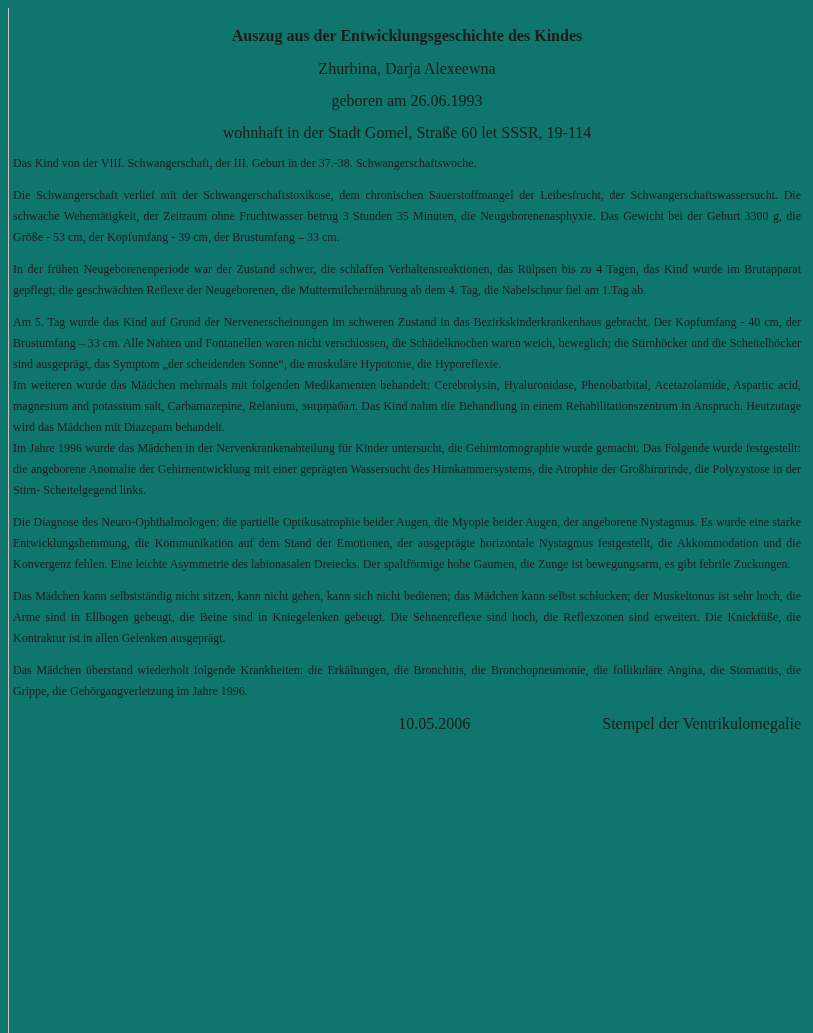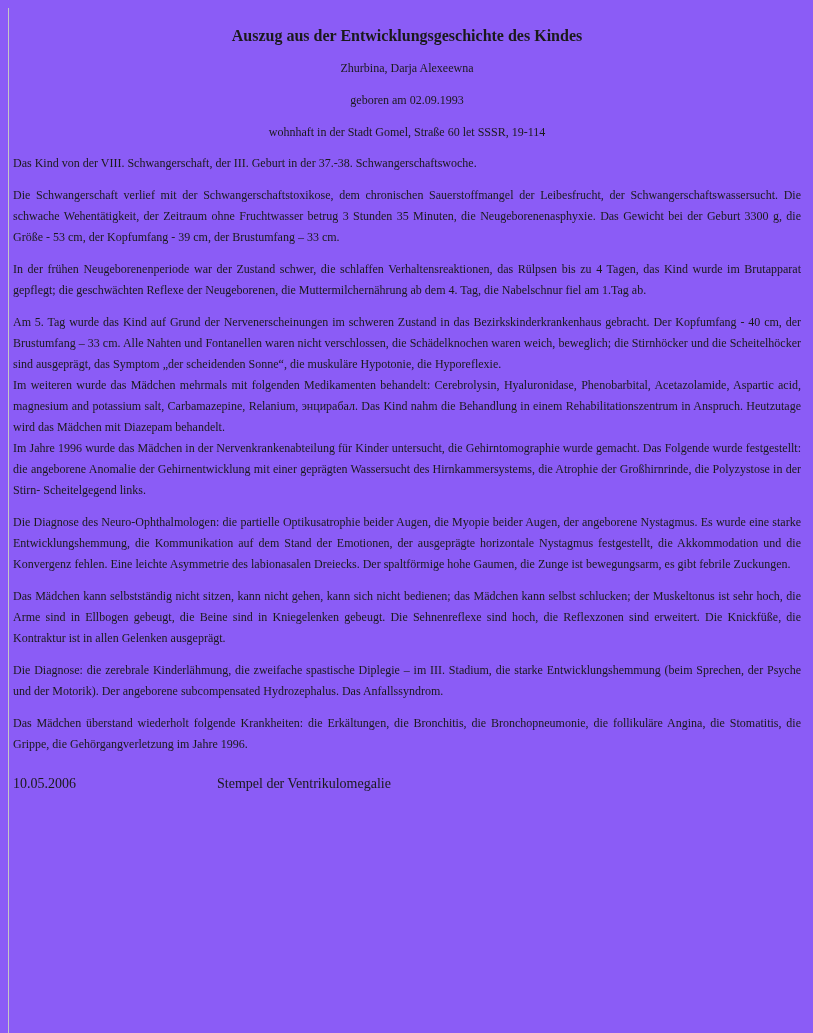--- a/index.html
+++ b/index.html
@@ -7,21 +7,21 @@
     padding: 0;
     background: #ffffff;
     width: 813px;
     height: 1033px;
     overflow: hidden;
   }
   .page {
     position: relative;
     width: 813px;
     height: 1033px;
-    background: #8b5cf6;
+    background: #0f766e;
     color: #1a1a1a;
     font-family: "Liberation Serif", "DejaVu Serif", serif;
     box-sizing: border-box;
   }
   .page-edge {
     position: absolute;
     left: 8px;
     top: 8px;
     bottom: 0;
     width: 1px;
@@ -34,69 +34,69 @@
   }
   .doc-title {
     margin: 0 0 13px 0;
     font-size: 16px;
     line-height: 20px;
     font-weight: bold;
     text-align: center;
   }
   .hdr {
     margin: 0 0 13px 0;
-    font-size: 12px;
+    font-size: 16px;
     line-height: 19px;
     font-weight: normal;
     text-align: center;
   }
   .hdr.last {
     margin-bottom: 6px;
   }
   .para {
     margin: 11px 0 0 0;
     font-size: 12px;
     line-height: 21px;
     text-align: justify;
   }
   .para.tight {
     margin-top: 0;
   }
   .footer {
     display: flex;
-    margin-top: 18px;
-    font-size: 14px;
+    margin-top: 11px;
+    font-size: 16px;
     line-height: 21px;
+    justify-content: flex-end;
   }
   .footer .date {
     width: 204px;
     flex: 0 0 auto;
   }
 </style>
 </head>
 <body>
 
 <div class="page">
   <div class="page-edge"></div>
   <div class="content">
     <h1 class="doc-title">Auszug aus der Entwicklungsgeschichte des Kindes</h1>
     <p class="hdr">Zhurbina, Darja Alexeewna</p>
-    <p class="hdr">geboren am 02.09.1993</p>
+    <p class="hdr">geboren am 26.06.1993</p>
     <p class="hdr last">wohnhaft in der Stadt Gomel, Straße 60 let SSSR, 19-114</p>
 
     <div id="paragraph-list">
         <p class="para">Das Kind von der VIII. Schwangerschaft, der III. Geburt in der 37.-38. Schwangerschaftswoche.</p>
         <p class="para">Die Schwangerschaft verlief mit der Schwangerschaftstoxikose, dem chronischen Sauerstoffmangel der Leibesfrucht, der Schwangerschaftswassersucht. Die schwache Wehentätigkeit, der Zeitraum ohne Fruchtwasser betrug 3 Stunden 35 Minuten, die Neugeborenenasphyxie. Das Gewicht bei der Geburt 3300 g, die Größe - 53 cm, der Kopfumfang - 39 cm, der Brustumfang – 33 cm.</p>
         <p class="para">In der frühen Neugeborenenperiode war der Zustand schwer, die schlaffen Verhaltensreaktionen, das Rülpsen bis zu 4 Tagen, das Kind wurde im Brutapparat gepflegt; die geschwächten Reflexe der Neugeborenen, die Muttermilchernährung ab dem 4. Tag, die Nabelschnur fiel am 1.Tag ab.</p>
         <p class="para">Am 5. Tag wurde das Kind auf Grund der Nervenerscheinungen im schweren Zustand in das Bezirkskinderkrankenhaus gebracht. Der Kopfumfang - 40 cm, der Brustumfang – 33 cm. Alle Nahten und Fontanellen waren nicht verschlossen, die Schädelknochen waren weich, beweglich; die Stirnhöcker und die Scheitelhöcker sind ausgeprägt, das Symptom „der scheidenden Sonne“, die muskuläre Hypotonie, die Hyporeflexie.</p>
         <p class="para tight">Im weiteren wurde das Mädchen mehrmals mit folgenden Medikamenten behandelt: Cerebrolysin, Hyaluronidase, Phenobarbital, Acetazolamide, Aspartic acid, magnesium and potassium salt, Carbamazepine, Relanium, энцирабал. Das Kind nahm die Behandlung in einem Rehabilitationszentrum in Anspruch. Heutzutage wird das Mädchen mit Diazepam behandelt.</p>
         <p class="para tight">Im Jahre 1996 wurde das Mädchen in der Nervenkrankenabteilung für Kinder untersucht, die Gehirntomographie wurde gemacht. Das Folgende wurde festgestellt: die angeborene Anomalie der Gehirnentwicklung mit einer geprägten Wassersucht des Hirnkammersystems, die Atrophie der Großhirnrinde, die Polyzystose in der Stirn- Scheitelgegend links.</p>
         <p class="para">Die Diagnose des Neuro-Ophthalmologen: die partielle Optikusatrophie beider Augen, die Myopie beider Augen, der angeborene Nystagmus. Es wurde eine starke Entwicklungshemmung, die Kommunikation auf dem Stand der Emotionen, der ausgeprägte horizontale Nystagmus festgestellt, die Akkommodation und die Konvergenz fehlen. Eine leichte Asymmetrie des labionasalen Dreiecks. Der spaltförmige hohe Gaumen, die Zunge ist bewegungsarm, es gibt febrile Zuckungen.</p>
         <p class="para">Das Mädchen kann selbstständig nicht sitzen, kann nicht gehen, kann sich nicht bedienen; das Mädchen kann selbst schlucken; der Muskeltonus ist sehr hoch, die Arme sind in Ellbogen gebeugt, die Beine sind in Kniegelenken gebeugt. Die Sehnenreflexe sind hoch, die Reflexzonen sind erweitert. Die Knickfüße, die Kontraktur ist in allen Gelenken ausgeprägt.</p>
-        <p class="para">Die Diagnose: die zerebrale Kinderlähmung, die zweifache spastische Diplegie – im III. Stadium, die starke Entwicklungshemmung (beim Sprechen, der Psyche und der Motorik). Der angeborene subcompensated Hydrozephalus. Das Anfallssyndrom.</p>
         <p class="para">Das Mädchen überstand wiederholt folgende Krankheiten: die Erkältungen, die Bronchitis, die Bronchopneumonie, die follikuläre Angina, die Stomatitis, die Grippe, die Gehörgangverletzung im Jahre 1996.</p>
       </div>
 
     <div class="footer">
       <span class="date">10.05.2006</span>
       <span>Stempel der Ventrikulomegalie</span>
     </div>
   </div>
 </div>
 

